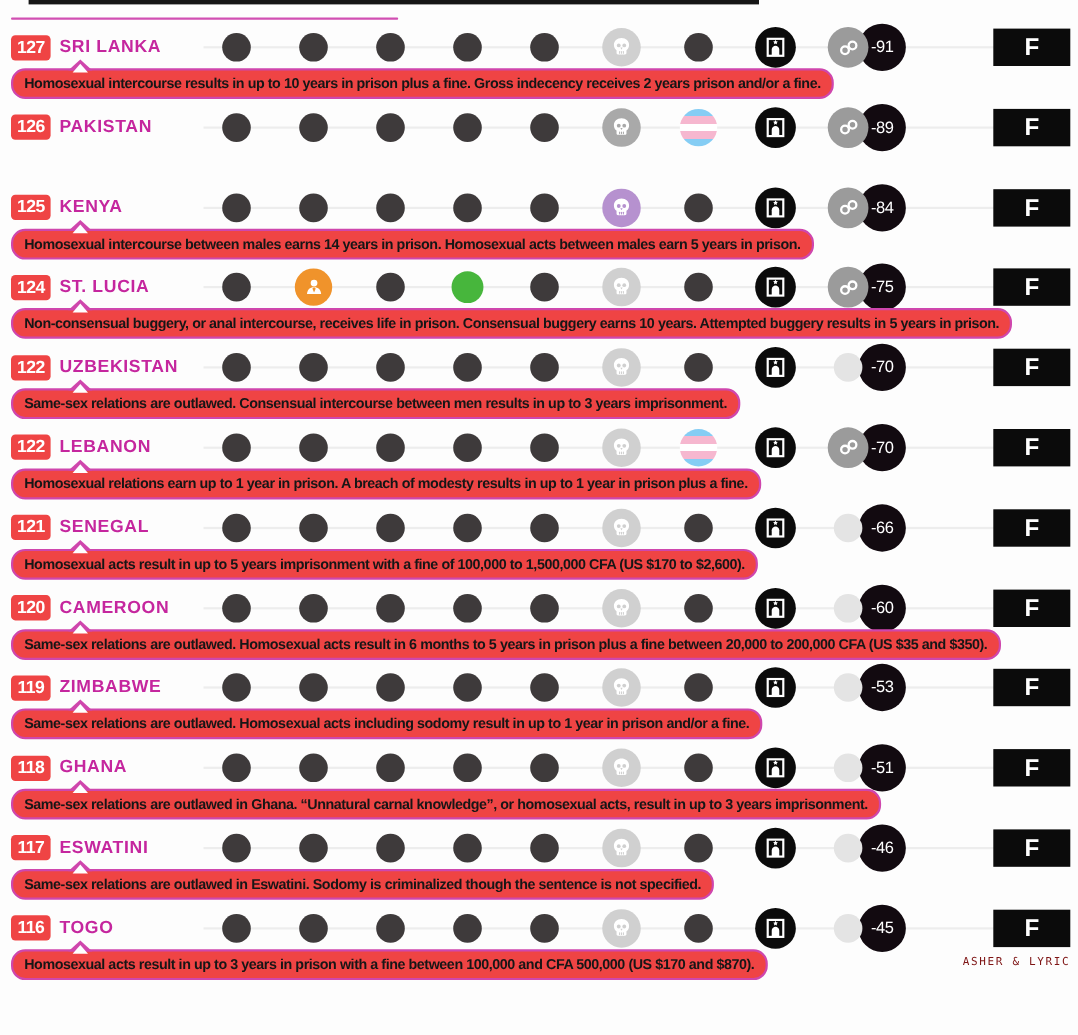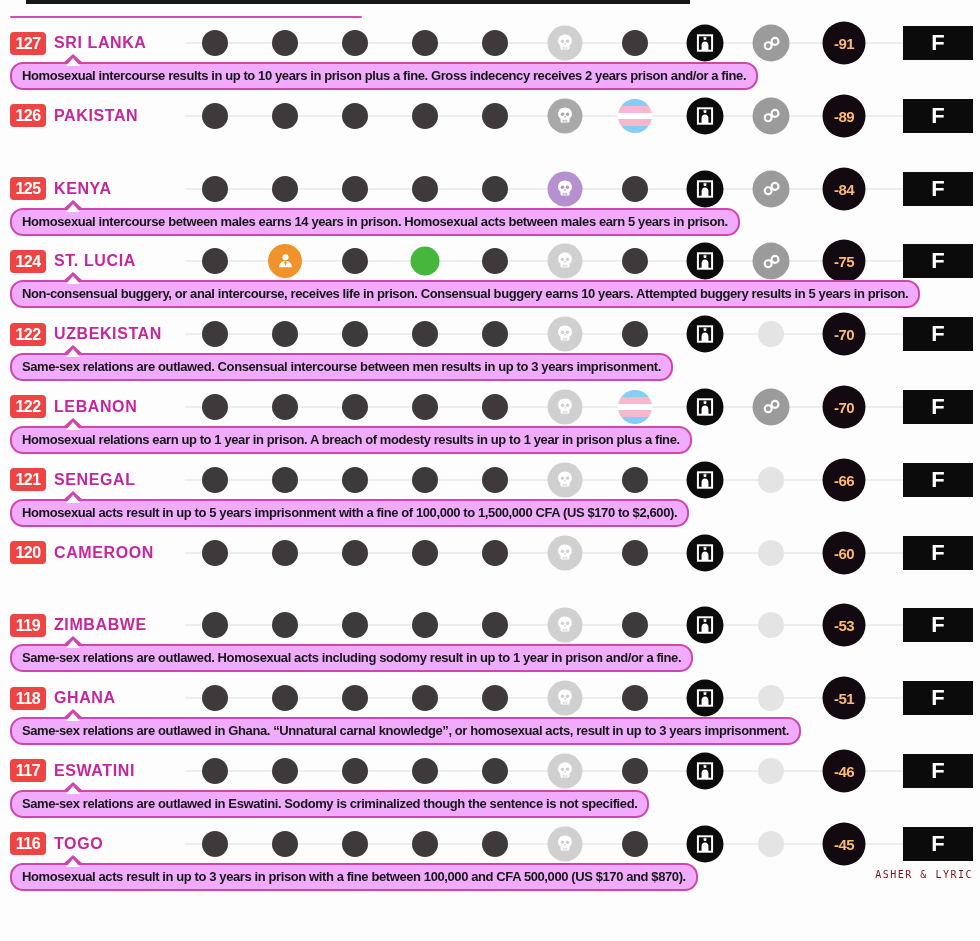--- a/index.html
+++ b/index.html
@@ -29,33 +29,33 @@
   .s-gray{background:#a9a9a9;}
   .s-purple{background:#b691cf;}
   .person{width:34px;height:34px;background:#f0932b;}
   .trans{
     width:34px;height:34px;
     background:linear-gradient(180deg,#85cdf4 0 20%,#f6b7cf 20% 40%,#ffffff 40% 60%,#f6b7cf 60% 80%,#85cdf4 80% 100%);
   }
   .door{width:37px;height:37px;background:#0b0b0b;}
   .cuffs{width:37px;height:37px;background:#9b9b9b;}
   .score-circle{
-    position:absolute;left:844px;top:50%;transform:translate(-50%,-50%);
+    position:absolute;left:802px;top:50%;transform:translate(-50%,-50%);
     width:43px;height:43px;border-radius:50%;background:#120a10;
-    color:#fdba74;font-weight:bold;font-size:15px;display:flex;align-items:center;justify-content:center;letter-spacing:-.5px;
+    color:#ffffff;font-weight:normal;font-size:15px;display:flex;align-items:center;justify-content:center;letter-spacing:-.5px;
   }
   .grade-box{
     position:absolute;left:903px;top:50%;transform:translateY(-50%);
     width:70px;height:34px;background:#0b0b0b;color:#fff;
     font-weight:bold;font-size:22px;display:flex;align-items:center;justify-content:center;
   }
   .bubble-row{padding-left:10px;margin-top:-2px;}
   .bubble{
     position:relative;display:inline-block;max-width:958px;white-space:nowrap;
-    background:#f0abfc;border:2px solid #cf46ad;border-radius:13px;
+    background:#ef4444;border:2px solid #cf46ad;border-radius:13px;
     padding:3px 10px 4px;color:#161616;font-weight:bold;font-size:13px;letter-spacing:-.4px;line-height:17px;
   }
   .bubble::before{
     content:"";position:absolute;top:-10px;left:50px;width:0;height:0;
     border-left:11px solid transparent;border-right:11px solid transparent;border-bottom:10px solid #cf46ad;
   }
   .bubble::after{
     content:"";position:absolute;top:-6px;left:53.5px;width:0;height:0;
     border-left:7.5px solid transparent;border-right:7.5px solid transparent;border-bottom:8px solid #fff;
   }
@@ -430,20 +430,23 @@
         <span class="icn dot pos7"></span>
         <span class="icn door pos8">
           <svg viewBox="0 0 24 24" width="25" height="25">
  <rect x="5.2" y="4.6" width="13.6" height="14.8" fill="none" stroke="#fff" stroke-width="1.9"></rect>
  <path d="M8.7 19.4v-5.4c0-1.9 1.5-3.4 3.3-3.4s3.3 1.5 3.3 3.4v5.4z" fill="#fff"></path>
  <path d="M12 5.4l.65 1.32 1.45.21-1.05 1.02.25 1.45L12 8.76l-1.3.68.25-1.45-1.05-1.02 1.45-.21z" fill="#fff"></path>
           </svg>
         </span>
         <span class="icn dot faded pos9"></span>
       </div>
+    <div class="bubble-row">
+      <div class="bubble">Same-sex relations are outlawed. Homosexual acts result in 6 months to 5 years in prison plus a fine between 20,000 to 200,000 CFA (US $35 and $350).</div>
+    </div>
   </div>
 
   <div class="row-block">
     <div class="row-line">
       <span class="track-line"></span>
       <span class="rank-badge">119</span>
       <span class="country-name">ZIMBABWE</span>
       <span class="icons-host"></span>
       <span class="score-circle">-53</span>
       <span class="grade-box">F</span>

